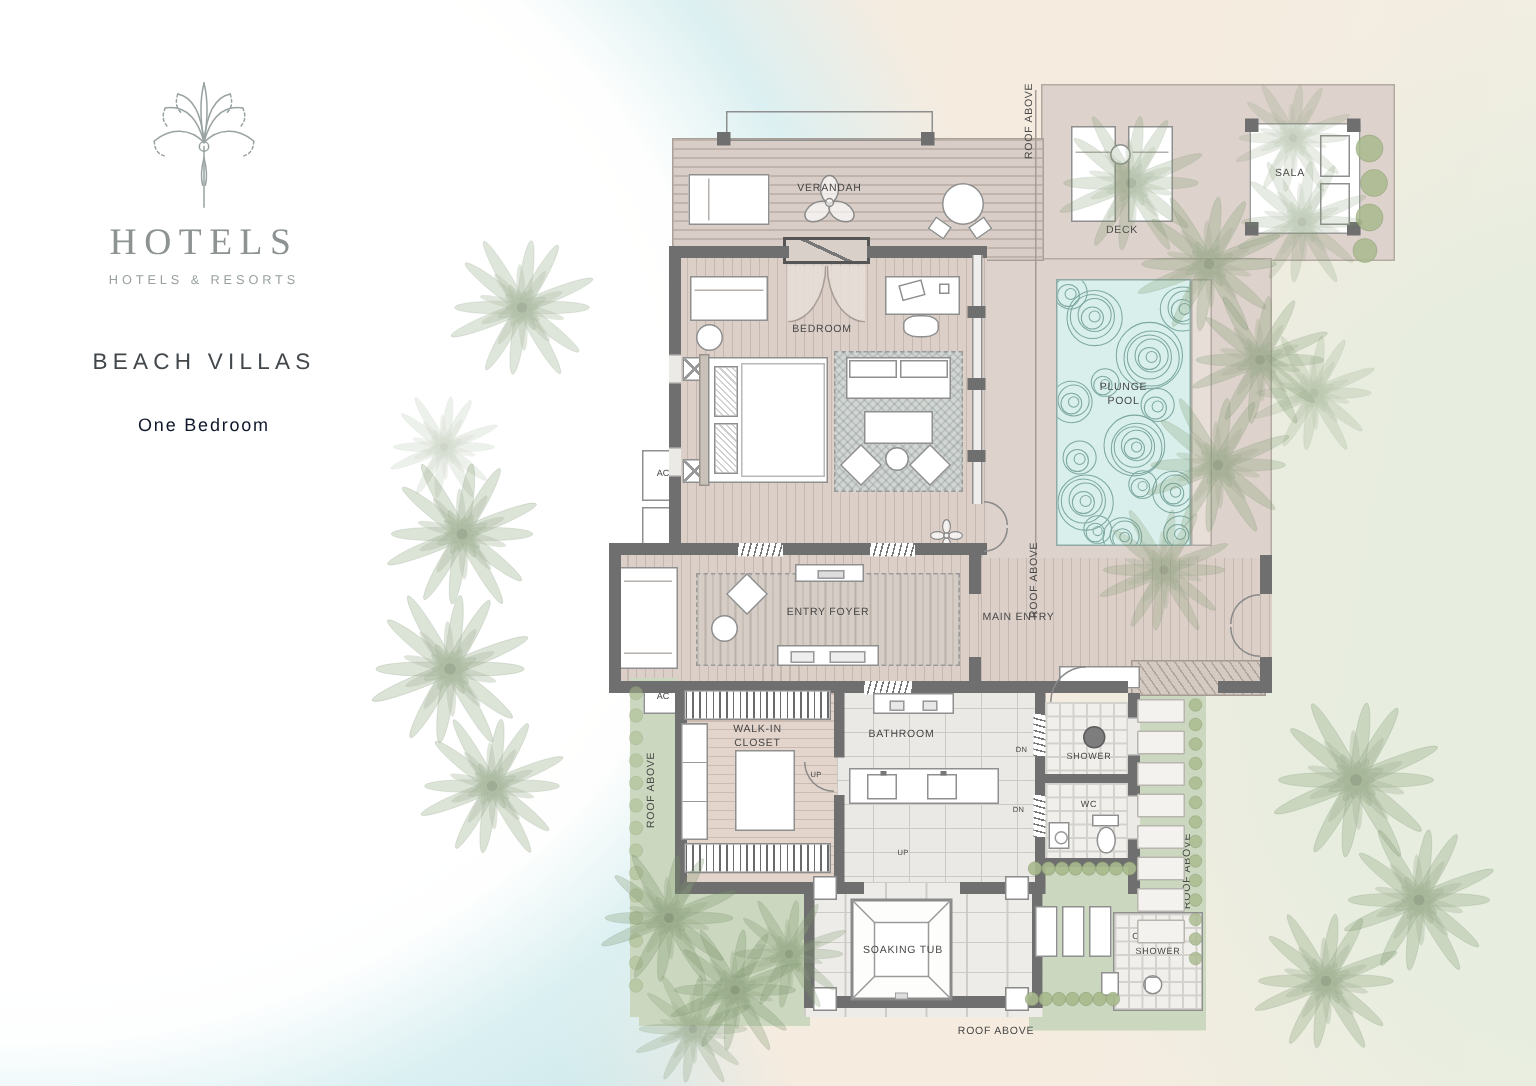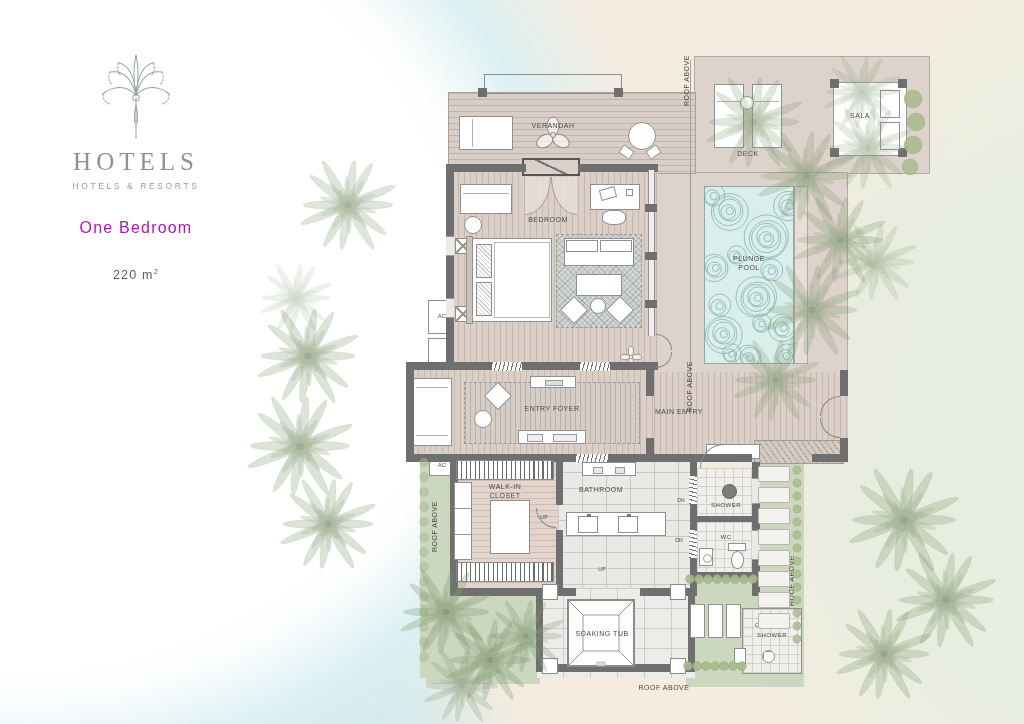--- a/index.html
+++ b/index.html
@@ -41,21 +41,21 @@
   .rack{position:absolute;background:#fff repeating-linear-gradient(90deg,#6a6a6a 0 1px,transparent 1px 4.5px);border:1px solid #8a8a8a;box-sizing:border-box}
   .xbox{position:absolute;background:#fff;border:1px solid #8f8f8f;box-sizing:border-box;
     background-image:linear-gradient(45deg,transparent 45%,#999 45% 55%,transparent 55%),linear-gradient(-45deg,transparent 45%,#999 45% 55%,transparent 55%)}
   .hatch{position:absolute;background:#d5cac2;background-image:repeating-linear-gradient(55deg,rgba(120,110,100,.4) 0 1px,transparent 1px 5px);border:1px solid #a39a92;box-sizing:border-box}
   .innerline{position:absolute;background:#b5b0ab}
   
   .panel{position:absolute;left:32px;top:44px;width:208px;text-align:center}
   .brand{font-family:"Liberation Serif",serif;font-size:25px;letter-spacing:5px;color:#8d9292;margin-top:4px}
   .tagline{font-size:8.5px;letter-spacing:2.6px;color:#98a0a0;margin-top:5px}
   .title{font-size:15px;letter-spacing:3.5px;color:#42474b;margin-top:42px}
-  .sub{font-size:16px;letter-spacing:1.2px;color:#a21caf;line-height:1.6;margin-top:24px}
+  .sub{font-size:12px;letter-spacing:1.2px;color:#0f172a;line-height:1.6;margin-top:24px}
   .area{font-size:12.5px;letter-spacing:1.2px;color:#585d5f;margin-top:26px}
   .area sup{font-size:7.5px}
 </style>
 </head>
 <body>
 
 <div class="canvas">
   <div class="bg"></div>
 
   <div class="panel">
@@ -70,24 +70,24 @@
         <path d="M50,55 C40,45 26,44 14,54"></path>
         <path d="M50,55 C60,45 74,44 86,54"></path>
         <path d="M50,55 C46,32 48,20 50,12"></path>
         <path d="M50,55 C54,32 52,20 50,12"></path>
         <path d="M22,30 q-4,8 2,14 M31,20 q-3,9 3,14 M69,20 q3,9 -3,14 M78,30 q4,8 -2,14 M14,54 q0,9 8,11 M86,54 q0,9 -8,11" stroke-dasharray="2 2"></path>
         <circle cx="50" cy="58" r="3.4"></circle>
       </g>
     </svg>
     <div class="brand">HOTELS</div>
     <div class="tagline">HOTELS &amp; RESORTS</div>
+    <div class="title">BEACH VILLAS</div>
     <div class="sub">
       <div>One Bedroom</div>
     </div>
-    <div class="area"><span>220 m</span><sup>2</sup></div>
   </div>
 
   <div class="flat" style="left:694px;top:56px;width:236px;height:118px"></div>
   <div class="flat" style="left:654px;top:172px;width:194px;height:202px"></div>
   <div class="deckH" style="left:448px;top:92px;width:248px;height:82px"></div>
   <div class="deckV" style="left:446px;top:164px;width:212px;height:206px"></div>
   <div class="deckV" style="left:406px;top:362px;width:248px;height:100px"></div>
   <div class="deckV" style="left:654px;top:372px;width:194px;height:90px"></div>
   <div class="green" style="left:420px;top:452px;width:32px;height:226px"></div>
   <div class="green" style="left:426px;top:588px;width:114px;height:96px"></div>

